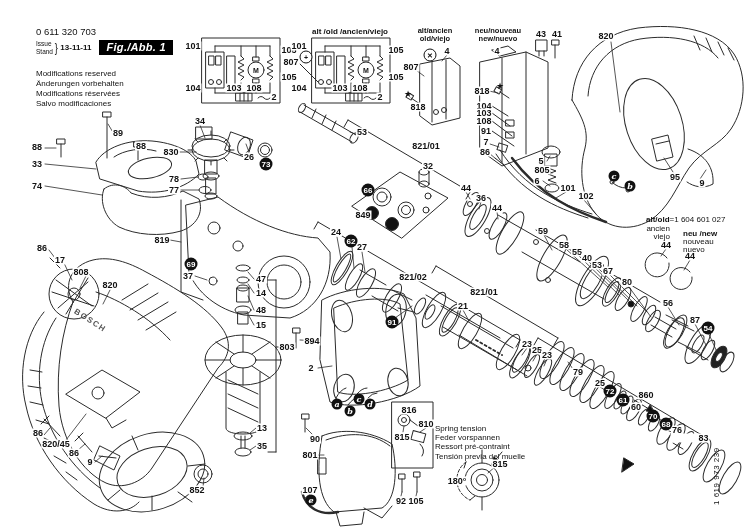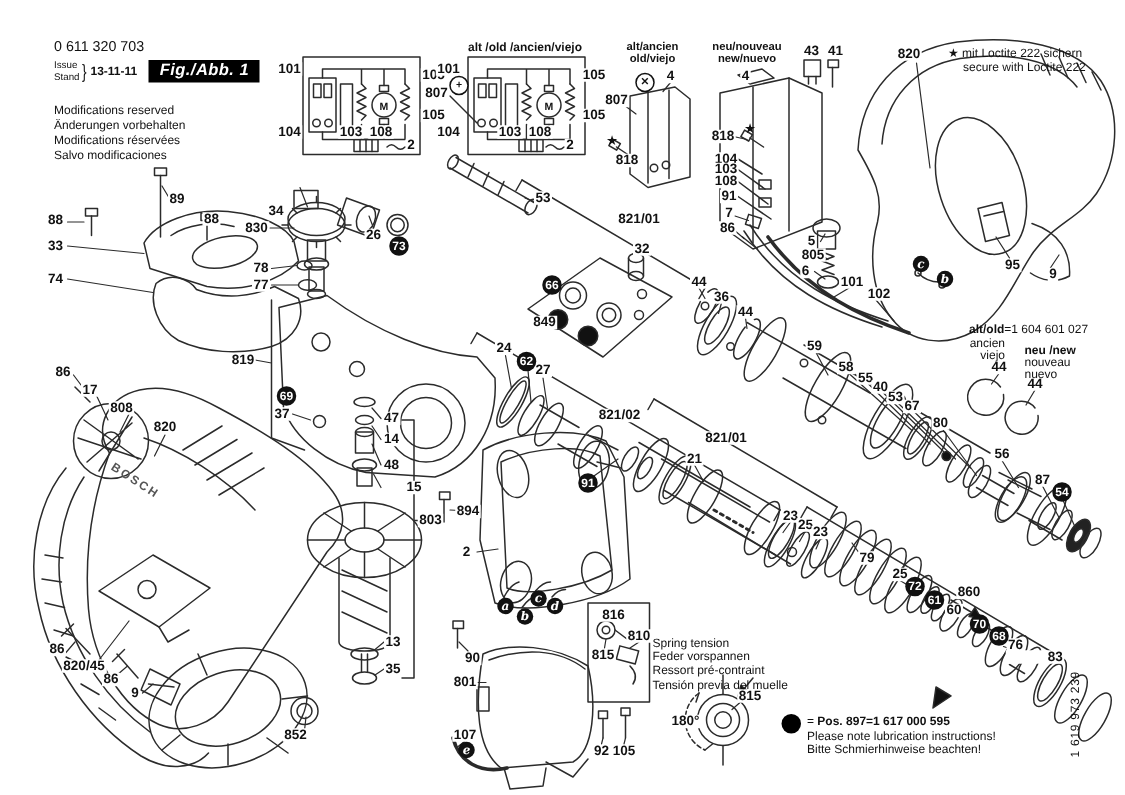--- a/index.html
+++ b/index.html
@@ -411,26 +411,26 @@
       <span class="lbl" style="left: 38px; top: 433px;">86</span>
       <span class="lbl" style="left: 56px; top: 444px;">820/45</span>
       <span class="lbl" style="left: 74px; top: 453px;">86</span>
       <span class="lbl" style="left: 90px; top: 462px;">9</span>
       <span class="lbl" style="left: 197px; top: 490px;">852</span>
       <span class="lbl" style="left: 171px; top: 152px;">830</span>
       <span class="lbl" style="left: 174px; top: 179px;">78</span>
       <span class="lbl" style="left: 174px; top: 190px;">77</span>
       <span class="lbl" style="left: 162px; top: 240px;">819</span>
       <span class="lbl" style="left: 188px; top: 276px;">37</span>
-      <span class="lbl" style="left: 184px; top: 121px; margin-top: 20px;">34</span>
+      <span class="lbl" style="left: 200px; top: 121px;">34</span>
       <span class="lbl" style="left: 249px; top: 157px;">26</span>
       <span class="lbl" style="left: 261px; top: 279px;">47</span>
       <span class="lbl" style="left: 261px; top: 293px;">14</span>
       <span class="lbl" style="left: 261px; top: 310px;">48</span>
-      <span class="lbl" style="left: 261px; top: 325px; margin-left: 15px;">15</span>
+      <span class="lbl" style="left: 261px; top: 325px;">15</span>
       <span class="lbl" style="left: 287px; top: 347px;">803</span>
       <span class="lbl" style="left: 262px; top: 428px;">13</span>
       <span class="lbl" style="left: 262px; top: 446px;">35</span>
       <span class="lbl" style="left: 312px; top: 341px;">894</span>
       <span class="lbl" style="left: 311px; top: 368px;">2</span>
       <span class="lbl" style="left: 315px; top: 439px;">90</span>
       <span class="lbl" style="left: 310px; top: 455px;">801</span>
       <span class="lbl" style="left: 310px; top: 490px;">107</span>
       <span class="lbl" style="left: 409px; top: 410px;">816</span>
       <span class="lbl" style="left: 426px; top: 424px;">810</span>
@@ -553,49 +553,35 @@
 
 <div class="swhdr" style="left:408px;width:54px">
   <div>alt/ancien</div>
   <div>old/viejo</div>
 </div>
 <div class="swhdr" style="left:470px;width:56px">
   <div>neu/nouveau</div>
   <div>new/nuevo</div>
 </div>
 
-<div class="note" style="left:632px;top:31px">
-  <div><span>★</span>
-    <span>mit Loctite 222 sichern</span></div>
-  <div style="padding-left:10px">secure with Loctite 222</div>
-</div>
 
 <div class="note" style="left:646px;top:215px">
   <span class="b">alt/old</span><span>=1 604 601 027</span>
 </div>
 <div class="note ra" style="left:638px;top:224px;width:32px">ancien</div>
 <div class="note ra" style="left:638px;top:232px;width:32px">viejo</div>
 <div class="note b" style="left:683px;top:229px">neu /new</div>
 <div class="note" style="left:683px;top:237px">nouveau</div>
 <div class="note" style="left:683px;top:245px">nuevo</div>
 
 <div class="note" style="left:435px;top:424px">
   <div>Spring tension</div>
   <div>Feder vorspannen</div>
   <div>Ressort pré-contraint</div>
   <div>Tensión previa del muelle</div>
 </div>
 
-<div class="pos-note">
-  <span class="pos-dot"></span>
-  <div class="pos-text">
-    <div><span>=</span>
-      <span class="b">Pos. 897</span><span class="b">=1 617 000 595</span></div>
-    <div>Please note lubrication instructions!</div>
-    <div>Bitte Schmierhinweise beachten!</div>
-  </div>
-</div>
 
 <div class="vdoc">1 619 973 239</div>
 
 <div class="brand">BOSCH</div>
 
 </div>
 
 </body></html>

